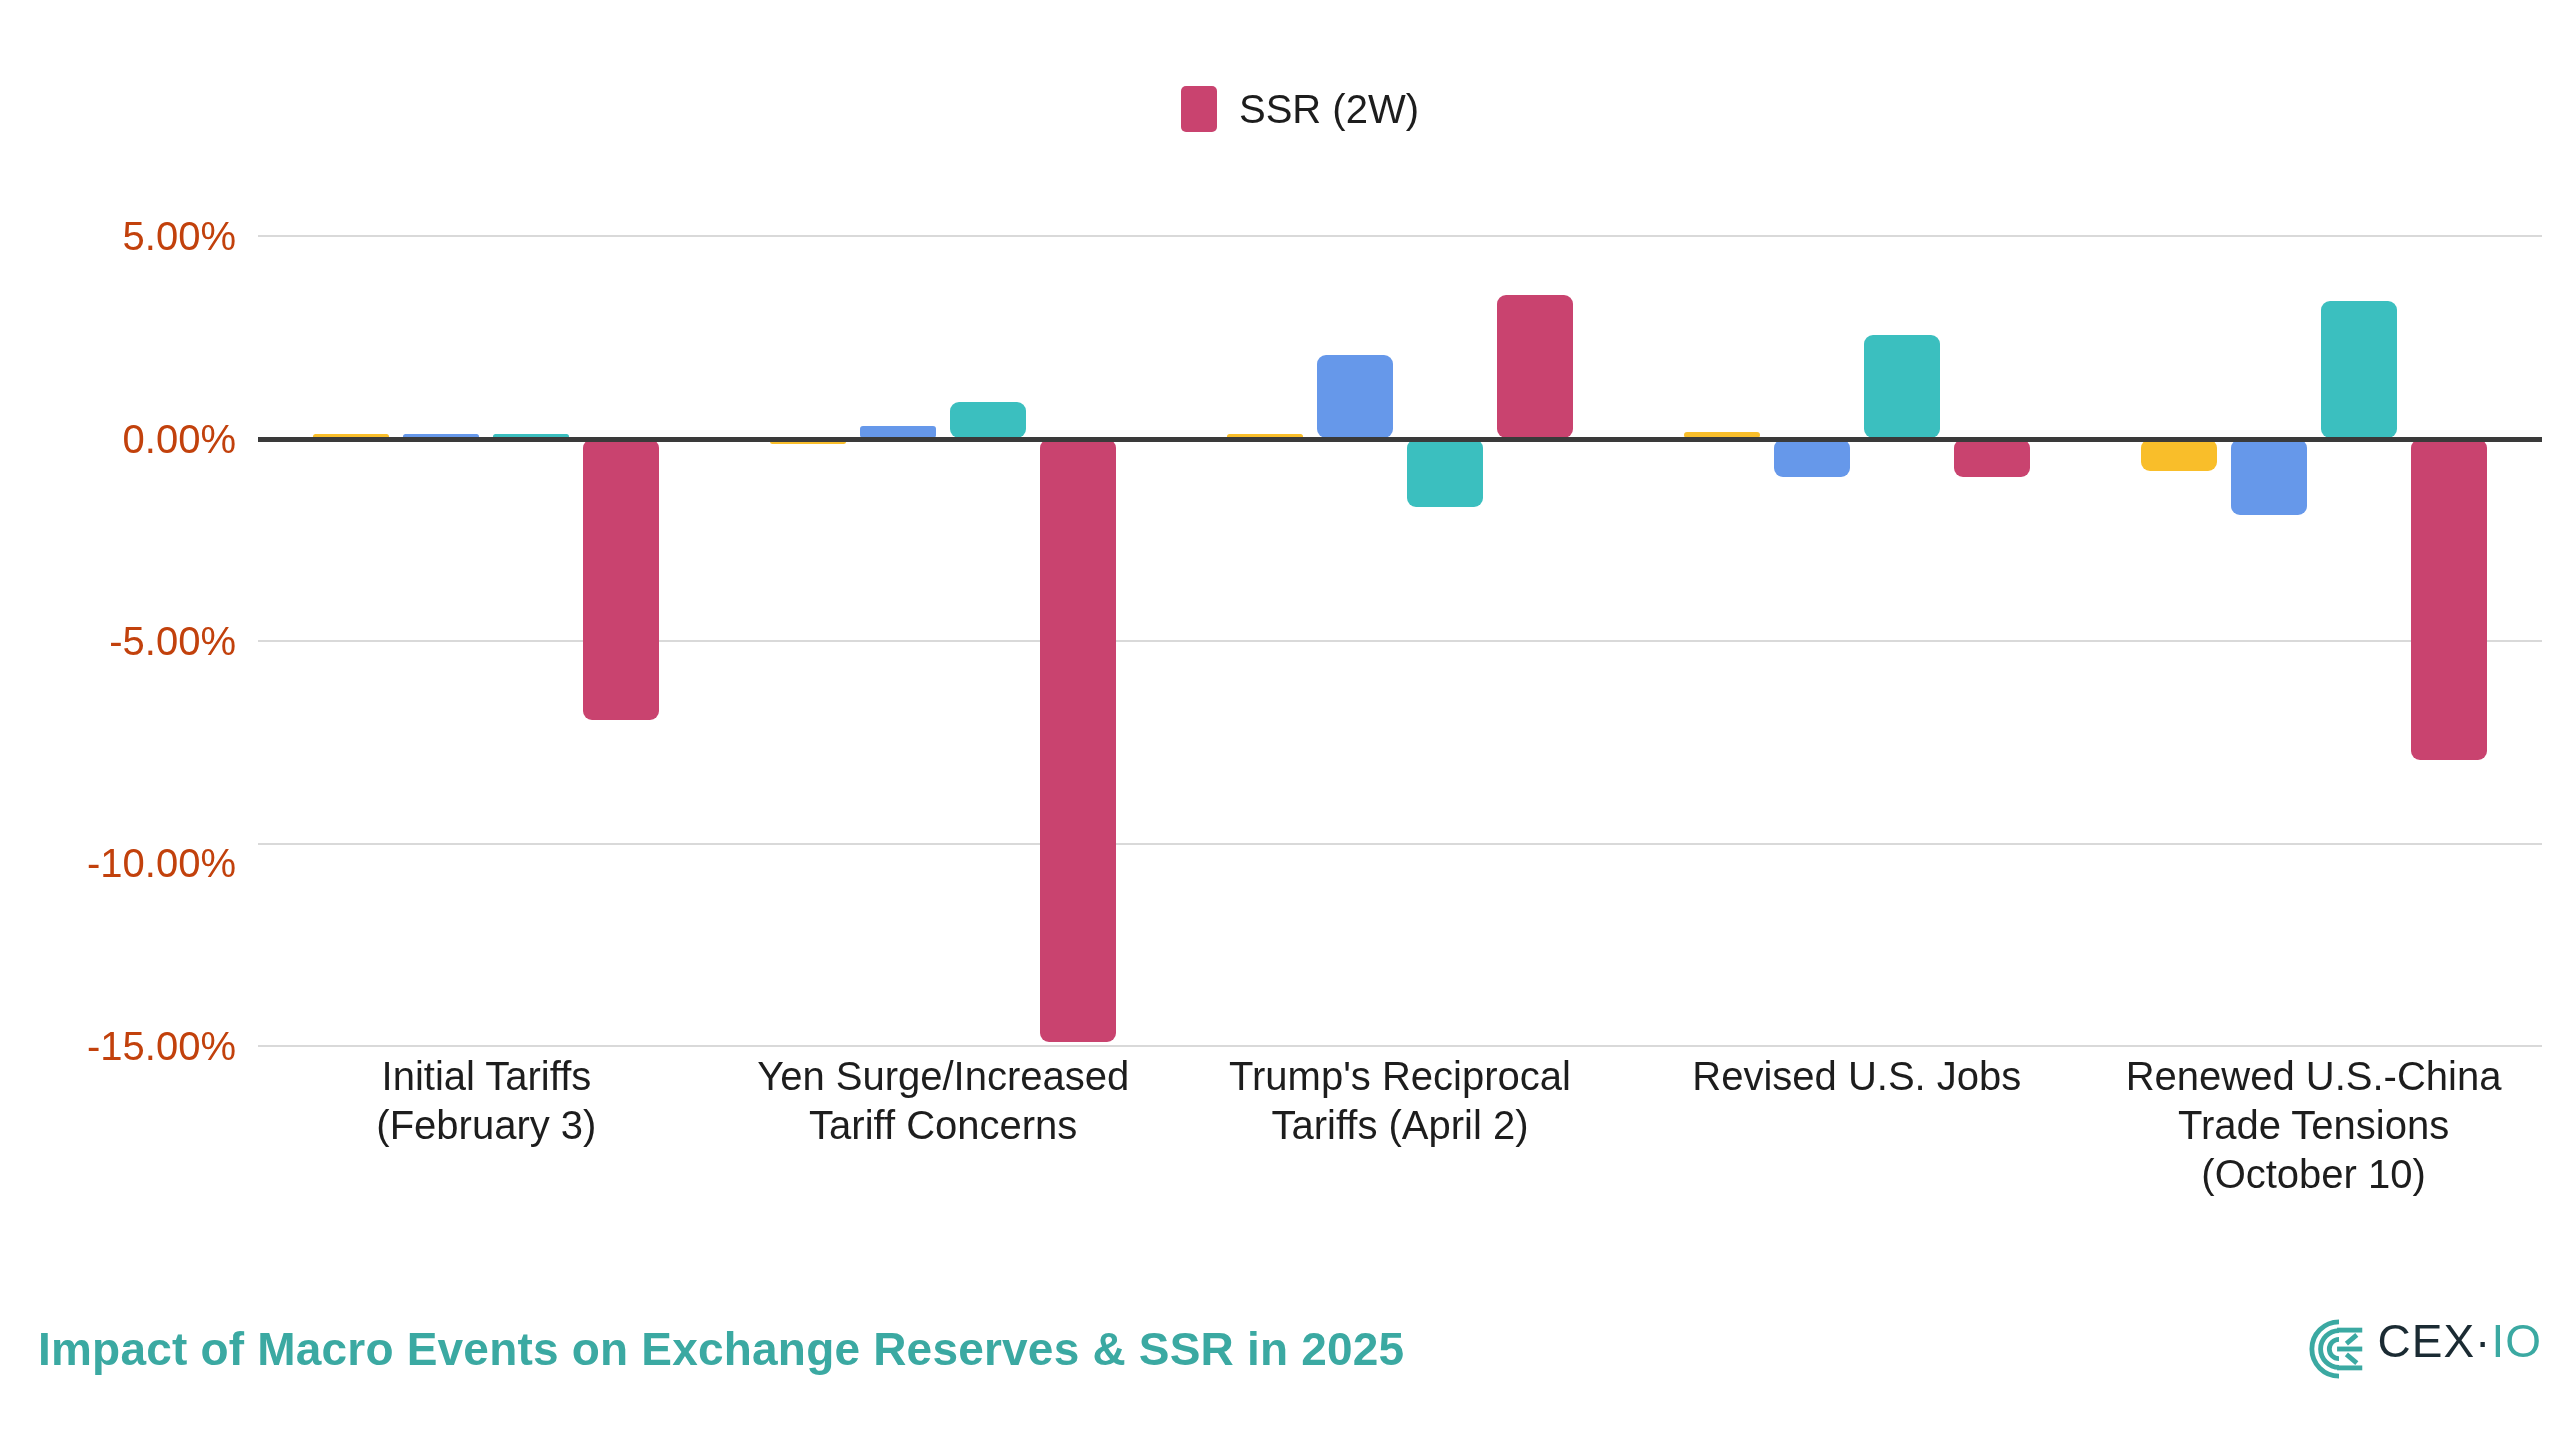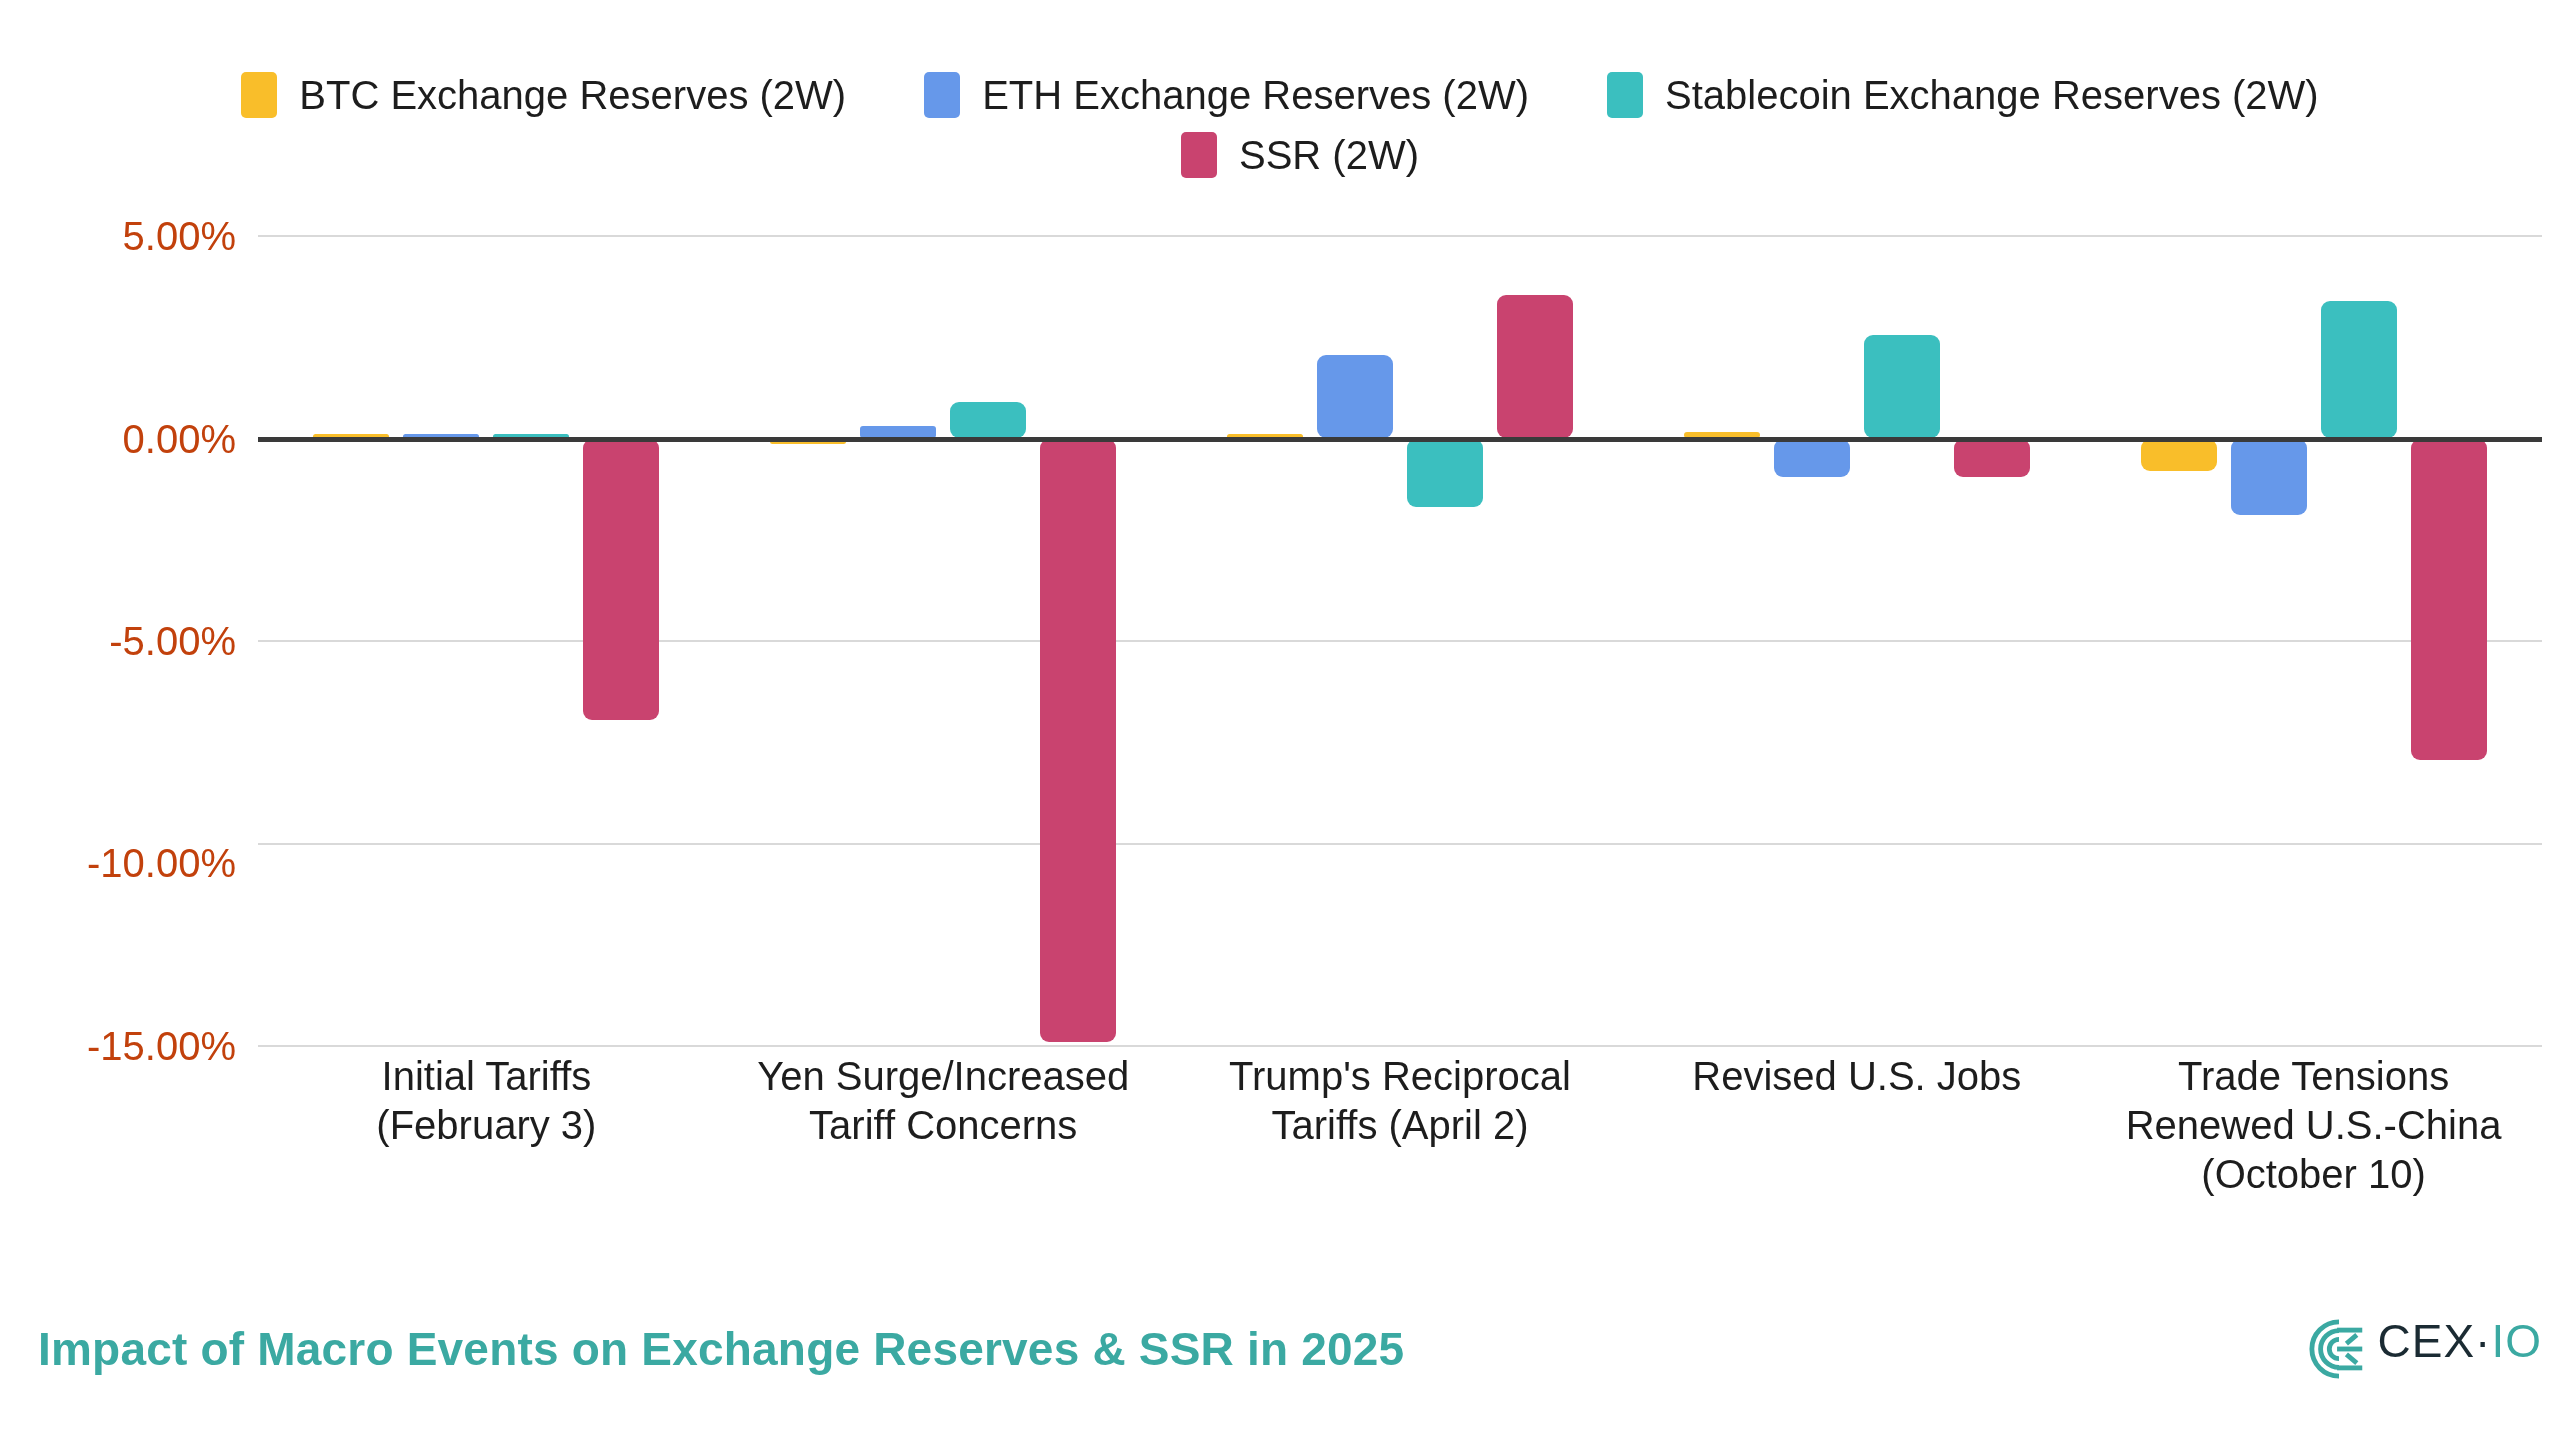--- a/index.html
+++ b/index.html
@@ -62,34 +62,20 @@
   .brand-text{font-size:46px;letter-spacing:1px;line-height:1;}
   .brand-text .dark{color:#1b2b33;}
   .brand-text .teal{color:#3BA9A2;}
 </style>
 </head>
 <body>
 
 <div class="chart-root">
 
   <div class="legend">
-    <div class="legend-row row1">
-      <div class="legend-item">
-        <span class="legend-swatch" style="background:#F9BE2A"></span>
-        <span class="legend-label">BTC Exchange Reserves (2W)</span>
-      </div>
-      <div class="legend-item">
-        <span class="legend-swatch" style="background:#6698EA"></span>
-        <span class="legend-label">ETH Exchange Reserves (2W)</span>
-      </div>
-      <div class="legend-item">
-        <span class="legend-swatch" style="background:#3BBFBF"></span>
-        <span class="legend-label">Stablecoin Exchange Reserves (2W)</span>
-      </div>
-    </div>
     <div class="legend-row row2">
       <div class="legend-item">
         <span class="legend-swatch" style="background:#C9436F"></span>
         <span class="legend-label">SSR (2W)</span>
       </div>
     </div>
   </div>
 
   <div class="plot-wrap">
     <div class="y-labels" id="y-axis">
@@ -192,22 +178,22 @@
         <div>Tariff Concerns</div>
       </div>
       <div class="x-label">
         <div>Trump's Reciprocal</div>
         <div>Tariffs (April 2)</div>
       </div>
       <div class="x-label">
         <div>Revised U.S. Jobs</div>
       </div>
       <div class="x-label">
+        <div>Renewed U.S.-China</div>
         <div>Trade Tensions</div>
-        <div>Renewed U.S.-China</div>
         <div>(October 10)</div>
       </div>
     </div>
 
   <div class="footer-title">Impact of Macro Events on Exchange Reserves &amp; SSR  in 2025</div>
   <div class="brand">
     <svg class="brand-mark" viewBox="0 0 64 64">
       <path d="M32 4 A28 28 0 1 0 32 60" fill="none" stroke="#3BA9A2" stroke-width="5"></path>
       <path d="M32 13 A19 19 0 1 0 32 51" fill="none" stroke="#3BA9A2" stroke-width="5"></path>
       <path d="M32 22 A10 10 0 1 0 32 42" fill="none" stroke="#3BA9A2" stroke-width="5"></path>

